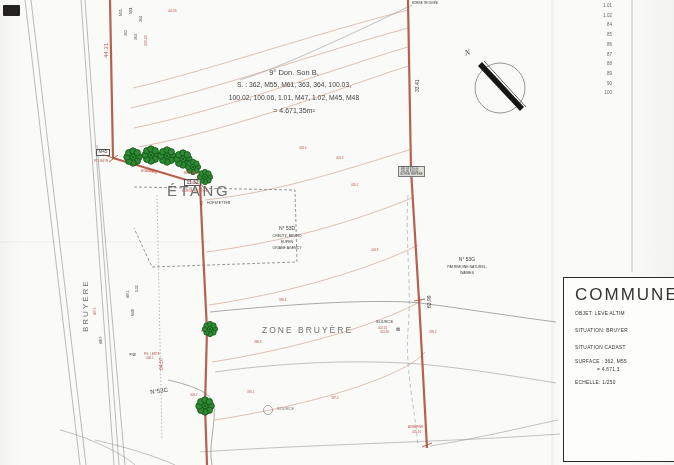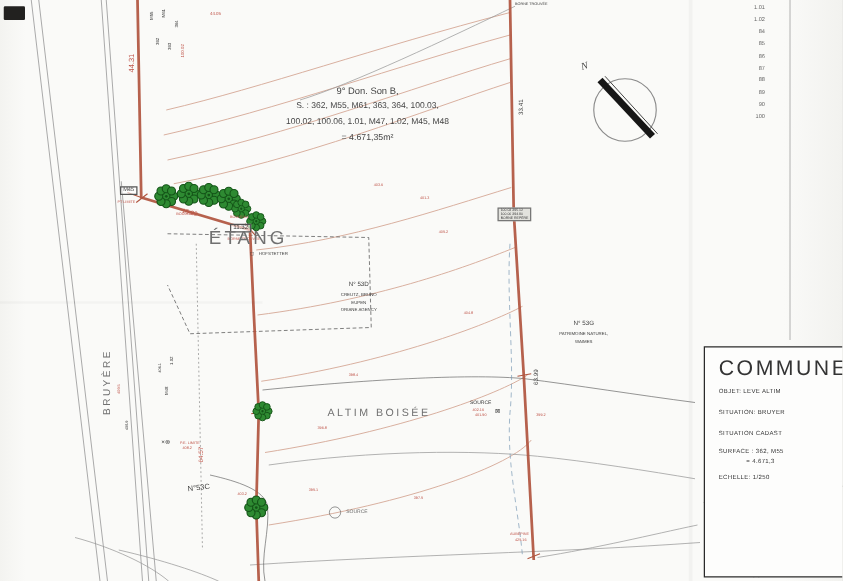--- a/index.html
+++ b/index.html
@@ -204,21 +204,21 @@
 BORNE REPÈRE</div>
       <div class="lbl" style="left: 427px; top: 308px; font-size: 5px; color: var(--ink); transform: rotate(-90deg); transform-origin: left top;">63.99</div>
       <div class="lbl" style="left: 159px; top: 370px; font-size: 5px; color: var(--red); transform: rotate(-90deg); transform-origin: left top;">64.57</div>
       <div class="lbl" style="left: 467px; top: 257px; font-size: 5px; color: var(--ink); transform: translateX(-50%); transform-origin: center top;">N° 53G</div>
       <div class="lbl" style="left: 467px; top: 266px; font-size: 3.5px; color: var(--ink); transform: translateX(-50%); transform-origin: center top;">PATRIMOINE NATUREL,</div>
       <div class="lbl" style="left: 467px; top: 272px; font-size: 3.5px; color: var(--ink); transform: translateX(-50%); transform-origin: center top;">WAIMES</div>
       <div class="lbl" style="left: 287px; top: 226px; font-size: 5px; color: var(--ink); transform: translateX(-50%); transform-origin: center top;">N° 53D</div>
       <div class="lbl" style="left: 287px; top: 235px; font-size: 3.5px; color: var(--ink); transform: translateX(-50%); transform-origin: center top;">CREUTZ, BRUNO</div>
       <div class="lbl" style="left: 287px; top: 241px; font-size: 3.5px; color: var(--ink); transform: translateX(-50%); transform-origin: center top;">EUPEN</div>
       <div class="lbl" style="left: 287px; top: 247px; font-size: 3.5px; color: var(--ink); transform: translateX(-50%); transform-origin: center top;">ORIANE AGENCY</div>
-      <div class="lbl" style="left: 262px; top: 326px; font-size: 8.5px; color: var(--gray); letter-spacing: 2px;">ALTIM BOISÉE</div>
+      <div class="lbl" style="left: 262px; top: 326px; font-size: 8.5px; color: var(--gray); letter-spacing: 2px;">ZONE BRUYÈRE</div>
       <div class="lbl" style="left: 277px; top: 407px; font-size: 4px; color: var(--gray);">SOURCE</div>
       <div class="lbl" style="left: 376px; top: 320px; font-size: 4px; color: var(--ink);">SOURCE</div>
       <div class="lbl" style="left: 378px; top: 327px; font-size: 3px; color: var(--red);">402.16</div>
       <div class="lbl" style="left: 380px; top: 331px; font-size: 3px; color: var(--red);">401.90</div>
       <div class="lbl" style="left: 396px; top: 327px; font-size: 5px; color: var(--ink);">⊠</div>
       <div class="lbl" style="left: 150px; top: 389px; font-size: 6px; color: var(--ink); transform: rotate(-7deg); transform-origin: left top;">N°53C</div>
       <div class="lbl" style="left: 190px; top: 394px; font-size: 3px; color: var(--red);">403.2</div>
       <div class="lbl" style="left: 408px; top: 426px; font-size: 3px; color: var(--red);">AUBÉPINE</div>
       <div class="lbl" style="left: 412px; top: 431px; font-size: 3px; color: var(--red);">425.16</div>
       <div class="lbl" style="left: 336px; top: 157px; font-size: 3px; color: var(--red);">401.3</div>

